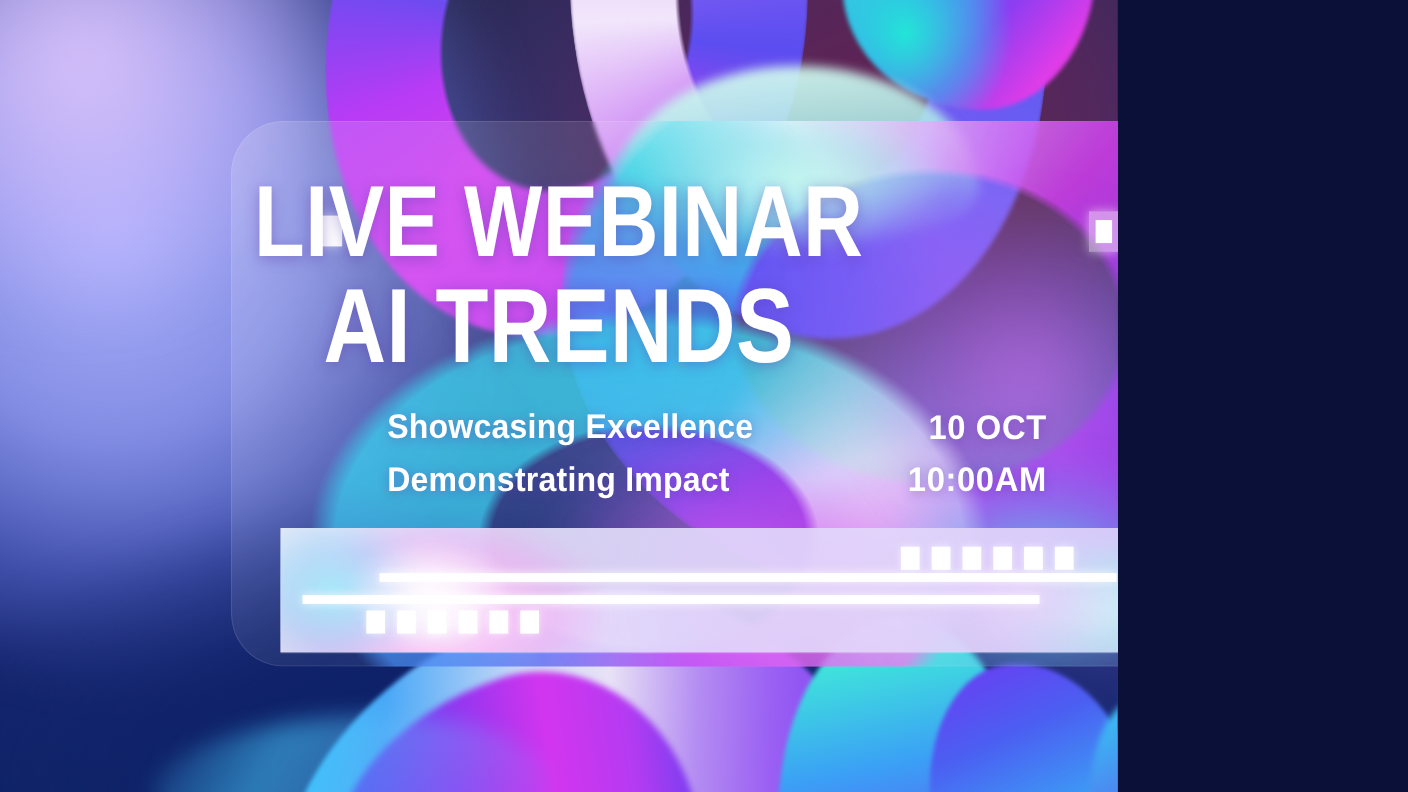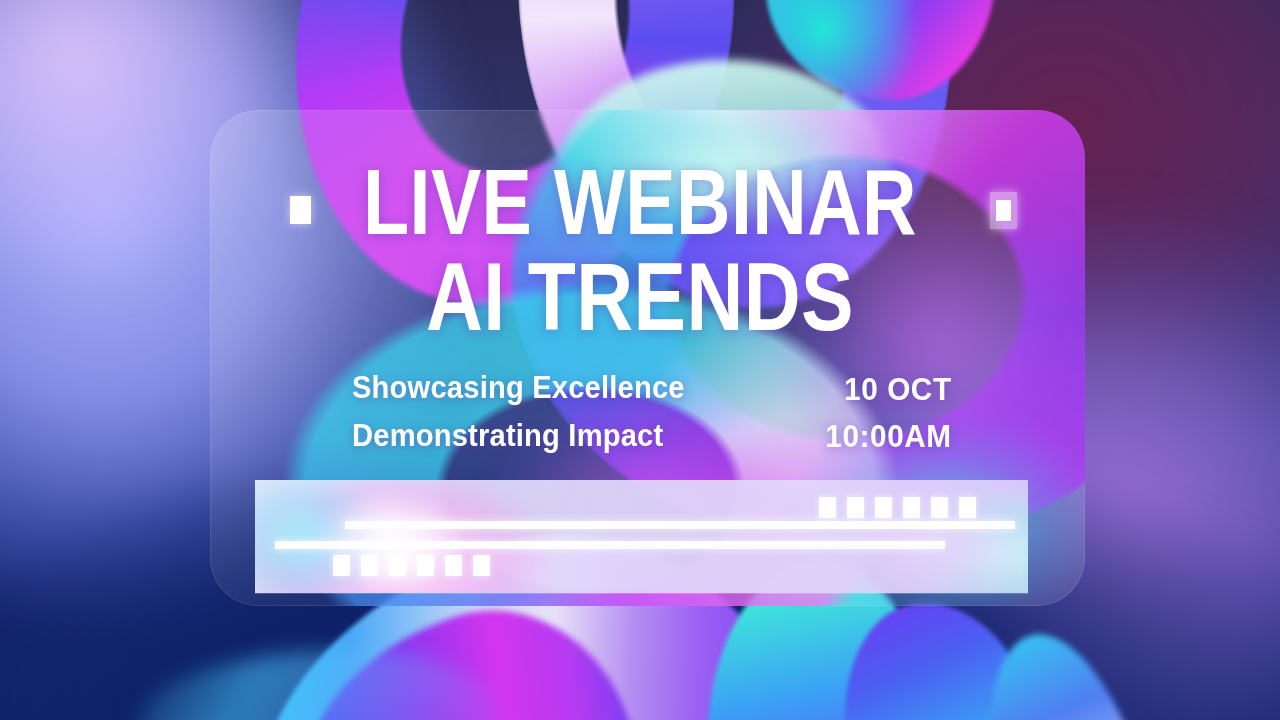--- a/index.html
+++ b/index.html
@@ -1,18 +1,18 @@
 <!DOCTYPE html>
 <html><head>
 <meta charset="utf-8">
 <style>
   html,body{margin:0;padding:0;background:#0b1038;}
   .stage{
     position:relative;
-    width:1280px;height:720px;
+    width:1016px;height:720px;
     overflow:hidden;
     font-family:"Liberation Sans", sans-serif;
     background:#20255c;
   }
 
   
   .bg-base{
     position:absolute;inset:0;
     background:
       linear-gradient(180deg,#2a2a55 0%,#343a78 34%,#2b3b86 62%,#15256e 82%,#0e2266 100%);
@@ -217,21 +217,21 @@
     text-shadow:0 2px 14px rgba(90,60,170,.45);
     line-height:.92;
     white-space:nowrap;
     transform:scaleX(.82);
   }
   .headline-1{top:160px;font-size:92px;}
   .headline-2{top:253px;font-size:96px;}
 
   .meta{
     position:absolute;left:352px;top:370px;width:600px;
-    display:flex;align-items:flex-end;justify-content:space-between;
+    display:flex;align-items:center;justify-content:space-between;
     color:#ffffff;
   }
   .meta-left,.meta-right{
     font-family:"Liberation Sans Narrow","Liberation Sans", sans-serif;
     font-weight:700;
     line-height:1.18;
     text-shadow:0 2px 10px rgba(90,60,170,.45);
     white-space:nowrap;
   }
   .meta-left{font-size:31px;letter-spacing:.2px;transform:scaleX(.94);transform-origin:left top;}

